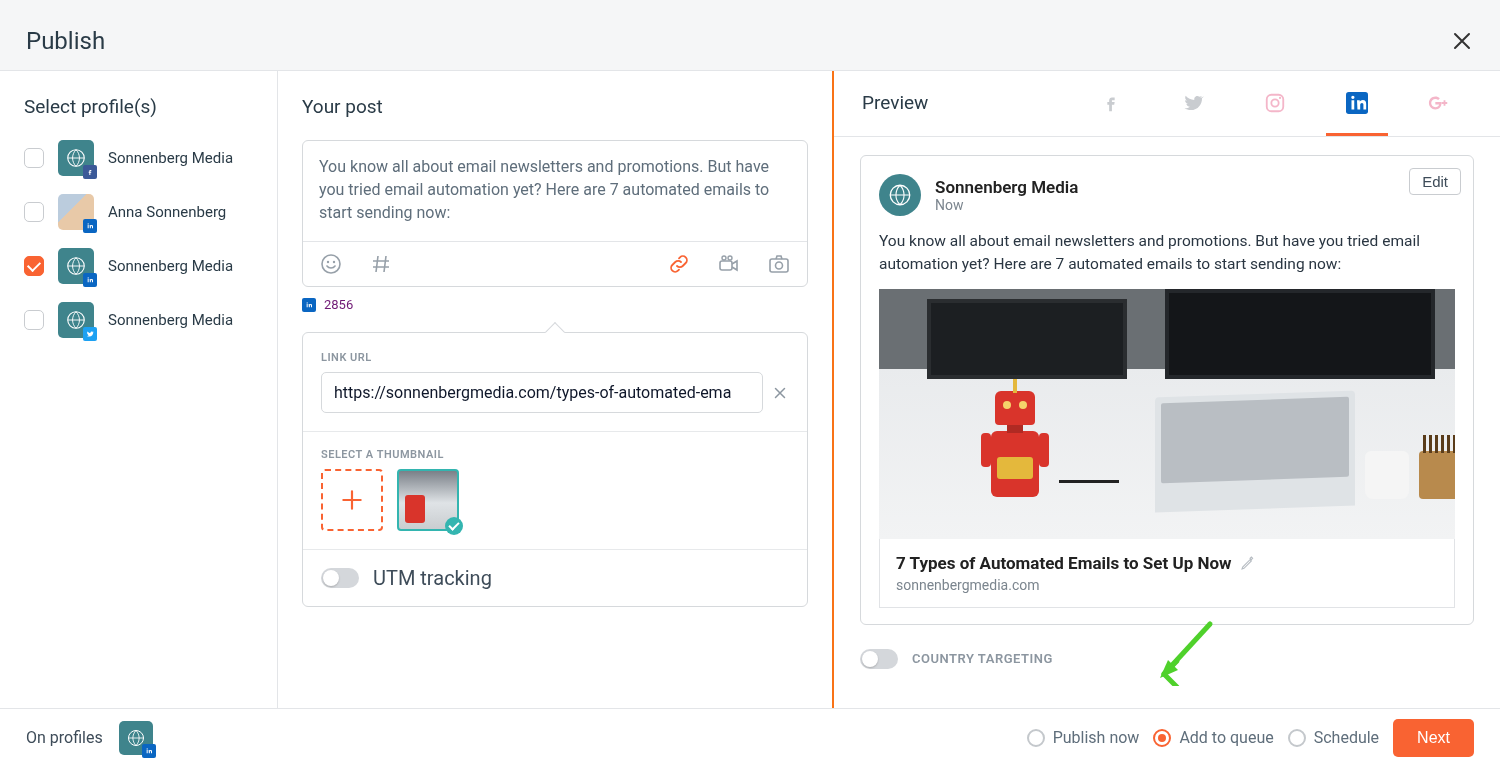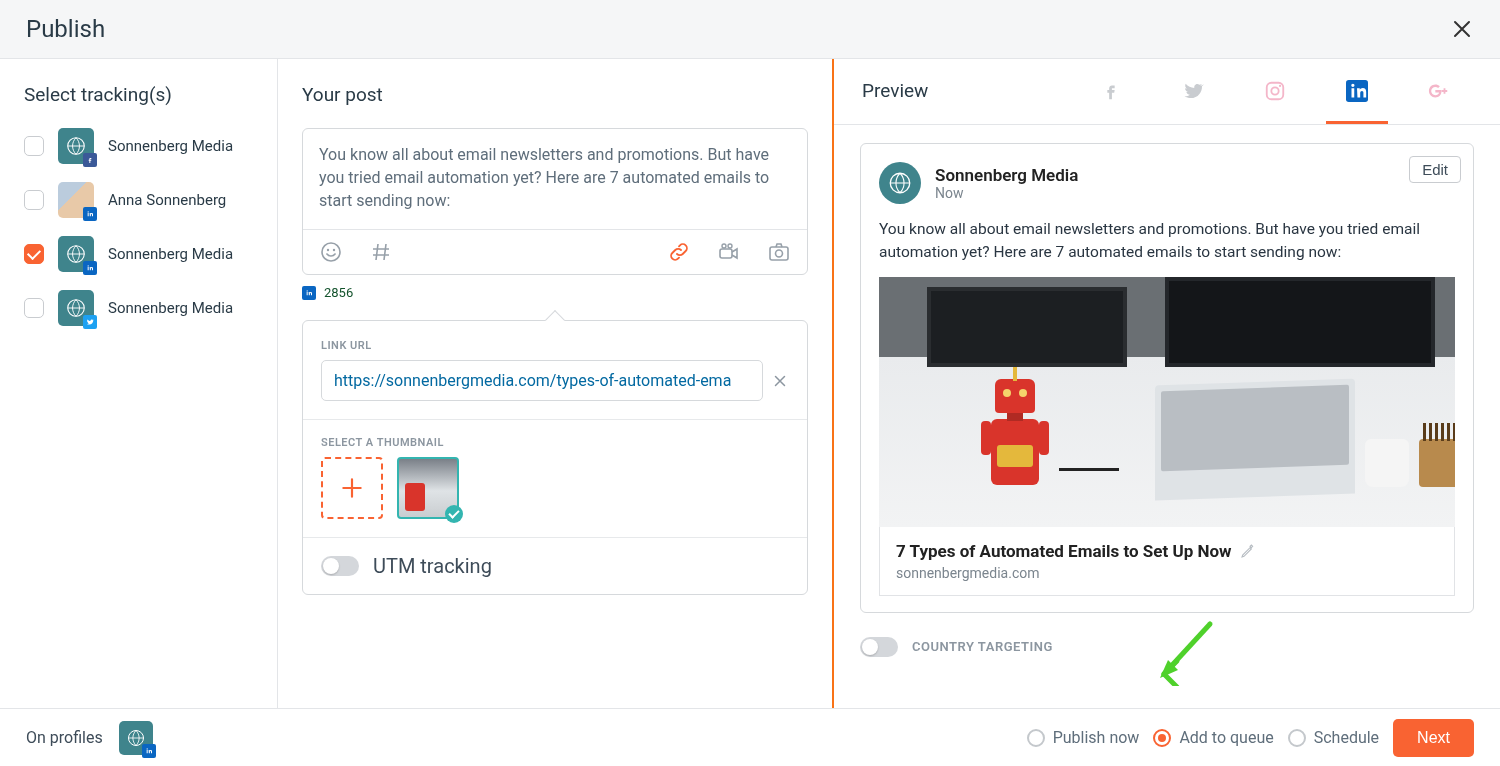--- a/index.html
+++ b/index.html
@@ -14,20 +14,21 @@
   }
 
   
   .header {
     height: 58px;
     background: #f5f6f7;
     display: flex;
     align-items: center;
     padding: 0 26px;
     justify-content: space-between;
+    margin-top: 12px;
   }
   .header-title { font-size: 24px; font-weight: 400; color: #2a3b47; }
   .close-btn { width: 24px; height: 24px; cursor: pointer; color: #333; }
 
   
   .main {
     display: flex;
     height: calc(100% - 58px - 58px);
     background: #fff;
     border-top: 1px solid #e3e5e8;
@@ -130,21 +131,21 @@
     padding: 10px 16px;
     justify-content: space-between;
   }
   .tb-left, .tb-right { display:flex; gap:26px; align-items:center; }
   .tb-icon { width:24px; height:24px; color:#97a0a9; cursor:pointer; }
   .tb-icon.link-active { color:#f96332; }
 
   .count-row {
     display:flex; align-items:center; gap:8px;
     margin-top:10px;
-    font-size:13px; color:#14532d;
+    font-size:13px; color:#701a75;
   }
   .count-row .linkedin-sm {
     width:14px;height:14px;background:#0a66c2;border-radius:2px;
     display:flex;align-items:center;justify-content:center;
   }
 
   .link-card {
     position: relative;
     border:1px solid #d6d9dc;
     border-radius:6px;
@@ -162,21 +163,21 @@
     letter-spacing:0.5px;
     margin-bottom:8px;
   }
   .link-url-section { padding:18px 18px 18px; }
   .url-input-wrap { display:flex; align-items:center; gap:8px; }
   .url-input {
     flex:1;
     border:1px solid #d6d9dc;
     border-radius:5px;
     padding:10px 12px;
-    font-size:16px; color:#0369a1;
+    font-size:16px; color:#0f172a;
     overflow:hidden; white-space:nowrap; text-overflow:clip;
   }
   .clear-x { width:18px;height:18px;color:#8c96a0;cursor:pointer;flex-shrink:0;}
 
   .thumb-section {
     border-top:1px solid #e7e9eb;
     padding:16px 18px 18px;
   }
   .thumb-row { display:flex; gap:14px; }
   .thumb-add {
@@ -375,21 +376,21 @@
   <div class="close-btn">
     <svg viewBox="0 0 24 24" width="24" height="24">
         <path d="M5 5 L19 19 M19 5 L5 19" stroke="currentColor" stroke-width="2" fill="none" stroke-linecap="round"></path>
       </svg>
   </div>
 </div>
 
 <div class="main">
 
   <div class="col-profiles">
-    <div class="section-title">Select tracking(s)</div>
+    <div class="section-title">Select profile(s)</div>
 
     <div class="profile-row">
       <div class="checkbox"></div>
       <div class="avatar-wrap">
         <div class="avatar-logo">
           <svg width="22" height="22" viewBox="0 0 24 24">
               <circle cx="12" cy="12" r="9" stroke="#fff" stroke-width="1.2" fill="none"></circle>
               <path d="M12 3 C7 8 7 16 12 21 M12 3 C17 8 17 16 12 21 M3 12 H21" stroke="#fff" stroke-width="1" fill="none"></path>
             </svg>
         </div>

